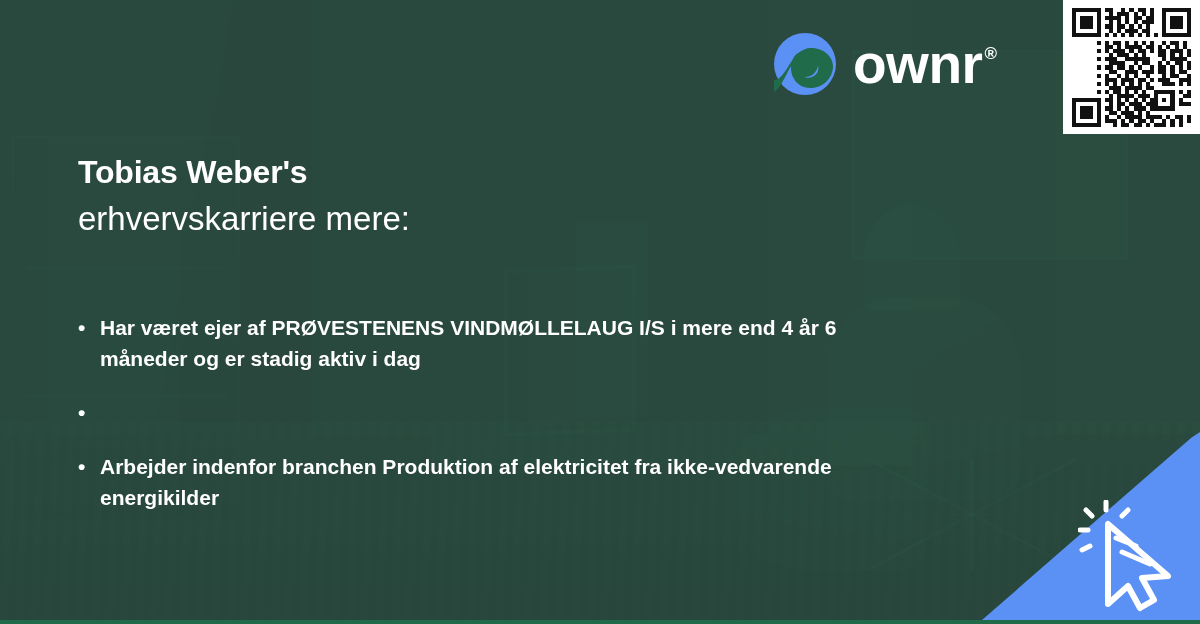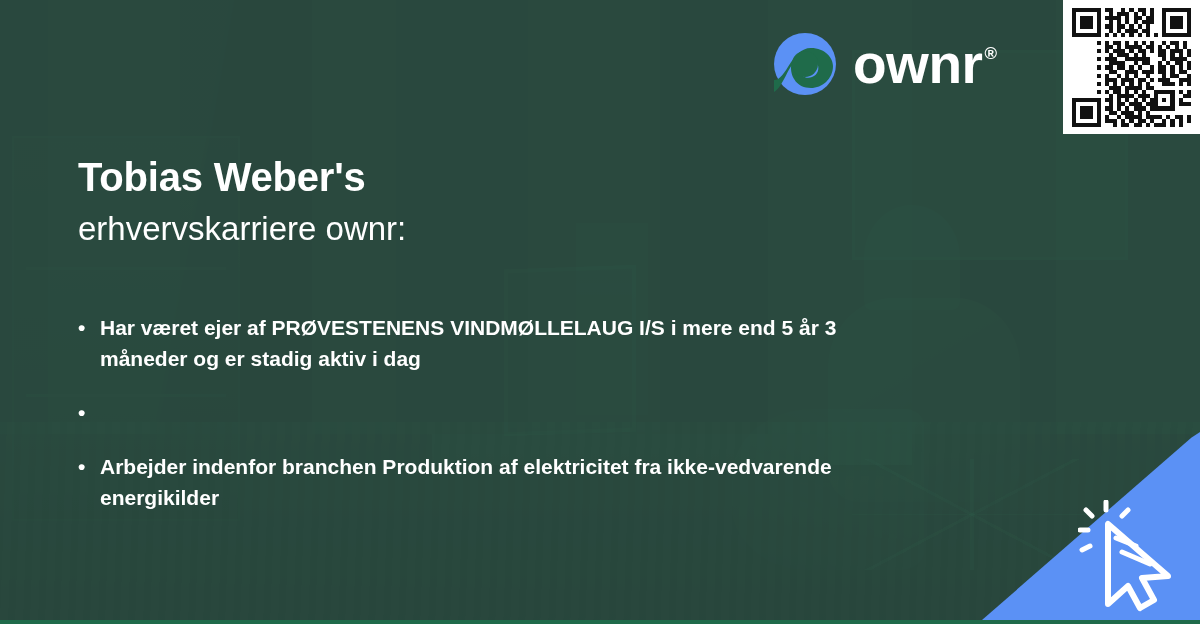--- a/index.html
+++ b/index.html
@@ -143,21 +143,21 @@
     position:absolute; left:1063px; top:0;
     width:137px; height:134px;
     background:#ffffff;
     display:flex; align-items:center; justify-content:center;
   }
   .qr { width:119px; height:119px; display:block; }
 
   
   .titles { position:absolute; left:78px; top:152px; }
   .title-main {
-    color:#ffffff; font-size:40px; font-weight:bold; line-height:1.26;
+    color:#ffffff; font-size:32px; font-weight:bold; line-height:1.26;
     letter-spacing:-.2px;
   }
   .title-sub {
     color:#ffffff; font-size:33px; font-weight:normal; line-height:1.32;
     margin-top:5px;
   }
 
   
   .bullets {
     position:absolute; left:78px; top:312px; width:860px;
@@ -461,27 +461,27 @@
         <rect x="26" y="28" width="1" height="1"></rect>
         <rect x="20" y="26" width="1" height="1"></rect>
           <rect x="20" y="28" width="1" height="1"></rect>
         <rect x="22" y="24" width="1" height="1"></rect>
       </g>
     </svg>
   </div>
 
   <div class="titles">
     <div class="title-main">Tobias Weber's</div>
-    <div class="title-sub">erhvervskarriere ownr:</div>
+    <div class="title-sub">erhvervskarriere mere:</div>
   </div>
 
   <div class="bullets">
     <div class="bullet">
       <span class="dot">•</span>
-      <span class="txt">Har været ejer af PRØVESTENENS VINDMØLLELAUG I/S i mere end 5 år 3 måneder og er stadig aktiv i dag</span>
+      <span class="txt">Har været ejer af PRØVESTENENS VINDMØLLELAUG I/S i mere end 4 år 6 måneder og er stadig aktiv i dag</span>
     </div>
     <div class="bullet">
       <span class="dot">•</span>
     </div>
     <div class="bullet">
       <span class="dot">•</span>
       <span class="txt">Arbejder indenfor branchen Produktion af elektricitet fra ikke-vedvarende energikilder</span>
     </div>
   </div>
 

